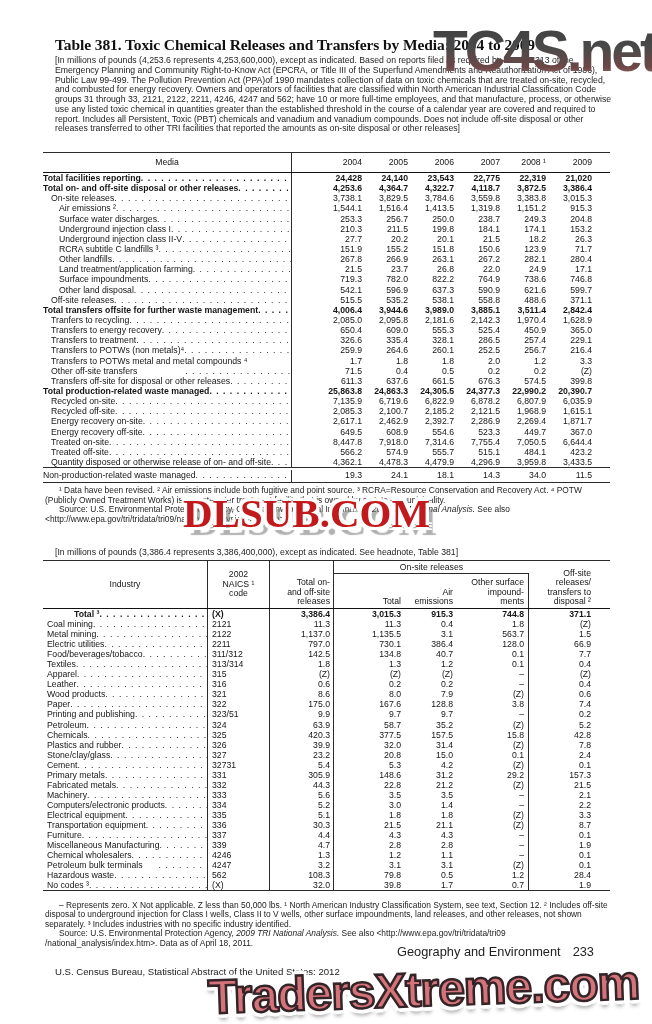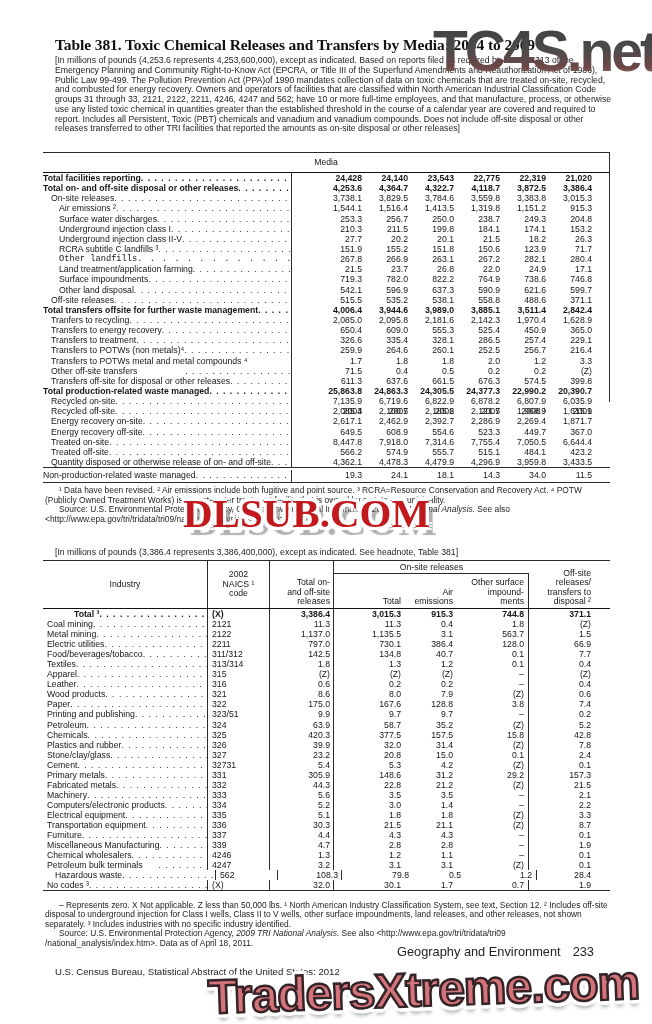--- a/index.html
+++ b/index.html
@@ -42,21 +42,21 @@
   #tbl382 .trow{height:10.05px;line-height:10.2px;}
   .trow.bold{font-weight:bold;}
   .trow.sep{border-top:1px solid #2a2a2a;padding-top:2px;height:12.4px;}
   .lbl{flex:0 0 249px;border-right:1px solid #2a2a2a;display:flex;overflow:hidden;box-sizing:border-box;}
   .lab{flex:0 0 auto;}
   .dots{flex:1 1 auto;overflow:hidden;letter-spacing:1px;}
   
   .nums381{flex:1;display:flex;justify-content:flex-end;padding-right:18px;box-sizing:border-box;}
   .num{width:46px;text-align:right;overflow:visible;}
   
-  .hdr381{display:flex;height:19px;line-height:19px;border-bottom:1.5px solid #111;flex-direction:column;}
+  .hdr381{display:flex;height:19px;line-height:19px;border-bottom:1.5px solid #111;}
   .h-media{flex:0 0 249px;border-right:1px solid #2a2a2a;text-align:center;box-sizing:border-box;}
   
   .c-ind{flex:0 0 165px;border-right:1px solid #2a2a2a;display:flex;overflow:hidden;box-sizing:border-box;}
   .c-code{flex:0 0 62px;border-right:1px solid #2a2a2a;padding-left:4px;box-sizing:border-box;}
   .c-t{flex:0 0 64px;border-right:1px solid #2a2a2a;text-align:right;padding-right:3px;box-sizing:border-box;}
   .c-ot{flex:0 0 71px;text-align:right;padding-right:4px;box-sizing:border-box;}
   .c-air{flex:0 0 50px;text-align:right;padding-right:2px;box-sizing:border-box;}
   .c-surf{flex:0 0 74px;border-right:1px solid #2a2a2a;text-align:right;padding-right:4px;box-sizing:border-box;}
   .c-off{flex:1;text-align:right;padding-right:19px;box-sizing:border-box;}
   
@@ -217,21 +217,21 @@
           <div class="nums381">
             <span class="num">151.9</span>
             <span class="num">155.2</span>
             <span class="num">151.8</span>
             <span class="num">150.6</span>
             <span class="num">123.9</span>
             <span class="num">71.7</span>
           </div>
         </div>
         <div class="trow">
-          <div class="lbl" style="padding-left: 16px; font-family: Liberation Mono, monospace;">
+          <div class="lbl" style="padding-left: 16px;">
             <span class="lab">Other landfills</span>
             <span class="dots"> . . . . . . . . . . . . . . . . . . . . . . . . . . . . . . . . . . . . . . . . . . . . . . . . . . . . . . . . . . . . . . . . . . . . . . . . . . . . . . . . . . . . . . . . . . . . . . . . . . . . . . . . . . . . . .</span>
           </div>
           <div class="nums381">
             <span class="num">267.8</span>
             <span class="num">266.9</span>
             <span class="num">263.1</span>
             <span class="num">267.2</span>
             <span class="num">282.1</span>
             <span class="num">280.4</span>
@@ -873,39 +873,39 @@
             <span class="dots"> . . . . . . . . . . . . . . . . . . . . . . . . . . . . . . . . . . . . . . . . . . . . . . . . . . . . . . . . . . . . . . . . . . . . . . . . . . . . . . . . . . . . . . . . . . . . . . . . . . . . . . . . . . . . . .</span>
           </div>
           <div class="c-code">4247</div>
           <div class="c-t">3.2</div>
           <div class="c-ot">3.1</div>
           <div class="c-air">3.1</div>
           <div class="c-surf">(Z)</div>
           <div class="c-off">0.1</div>
         </div>
         <div class="trow">
-          <div class="c-ind" style="padding-left: 4px; margin-left: 8px;">
+          <div class="c-ind" style="padding-left: 4px;">
             <span class="lab">Hazardous waste</span>
             <span class="dots"> . . . . . . . . . . . . . . . . . . . . . . . . . . . . . . . . . . . . . . . . . . . . . . . . . . . . . . . . . . . . . . . . . . . . . . . . . . . . . . . . . . . . . . . . . . . . . . . . . . . . . . . . . . . . . .</span>
           </div>
           <div class="c-code">562</div>
           <div class="c-t">108.3</div>
           <div class="c-ot">79.8</div>
           <div class="c-air">0.5</div>
           <div class="c-surf">1.2</div>
           <div class="c-off">28.4</div>
         </div>
         <div class="trow">
           <div class="c-ind" style="padding-left: 4px;">
             <span class="lab">No codes ³</span>
             <span class="dots"> . . . . . . . . . . . . . . . . . . . . . . . . . . . . . . . . . . . . . . . . . . . . . . . . . . . . . . . . . . . . . . . . . . . . . . . . . . . . . . . . . . . . . . . . . . . . . . . . . . . . . . . . . . . . . .</span>
           </div>
           <div class="c-code">(X)</div>
           <div class="c-t">32.0</div>
-          <div class="c-ot">30.1</div>
+          <div class="c-ot">39.8</div>
           <div class="c-air">1.7</div>
           <div class="c-surf">0.7</div>
           <div class="c-off">1.9</div>
         </div>
       </div>
   </div>
 
   <div class="footnote" id="fn382">
     <p>– Represents zero. X Not applicable. Z less than 50,000 lbs. ¹ North American Industry Classification System, see text, Section 12. ² Includes off-site disposal to underground injection for Class I wells, Class II to V wells, other surface impoundments, land releases, and other releases, not shown separately. ³ Includes industries with no specific industry identified.</p>
     <p><span>Source: U.S. Environmental Protection Agency, </span><span class="ital">2009 TRI National Analysis.</span><span> See also &lt;http://www.epa.gov/tri/tridata/tri09 /national_analysis/index.htm&gt;. Data as of April 18, 2011.</span></p>

